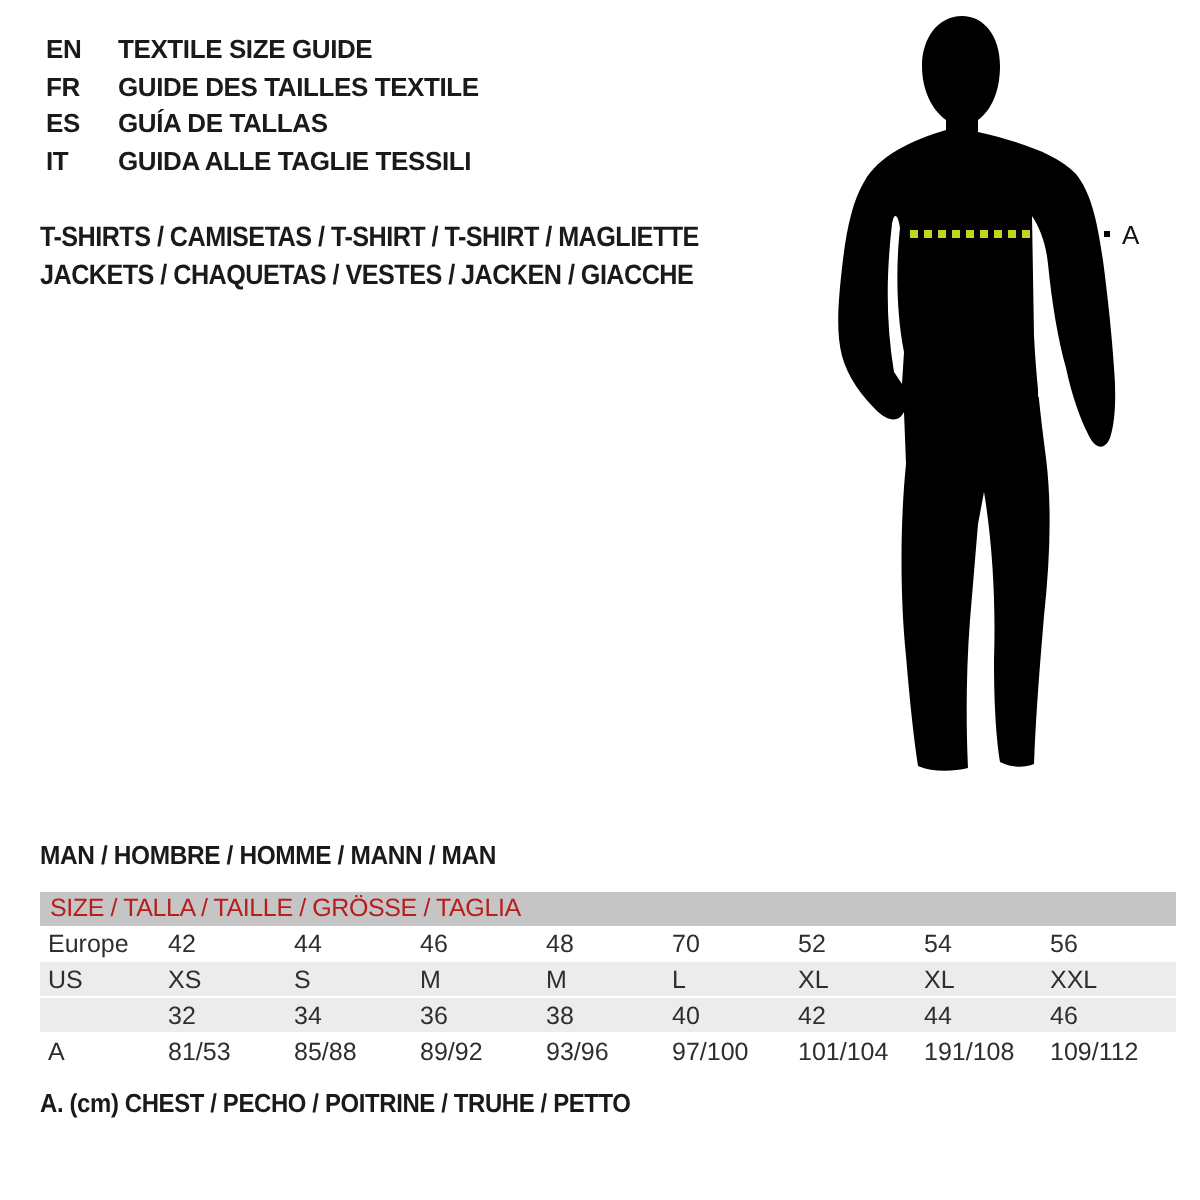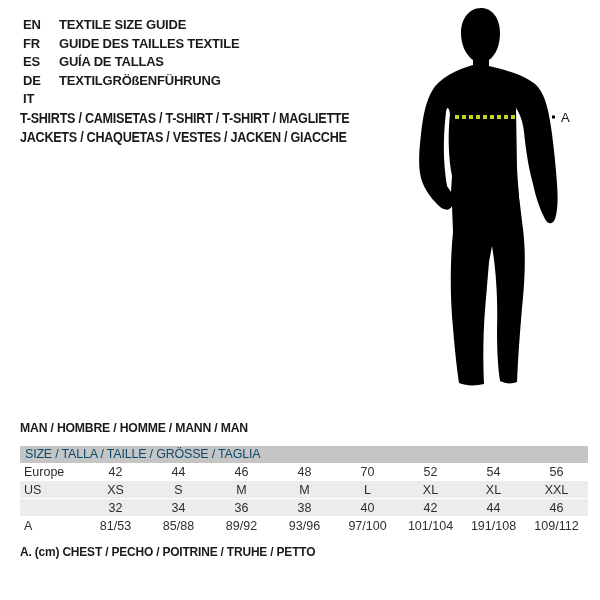--- a/index.html
+++ b/index.html
@@ -14,26 +14,26 @@
   
   .cat-lines { position:absolute; left:20px; top:109px; font-size:14px; font-weight:bold;
                line-height:19px; letter-spacing:-0.3px; transform:scaleX(.9); transform-origin:left top; white-space:nowrap; }
   
   .figure-svg { position:absolute; left:0; top:0; pointer-events:none; }
   
   .man-heading { position:absolute; left:20px; top:420px; font-size:13px; font-weight:bold;
                  letter-spacing:-0.2px; transform:scaleX(.94); transform-origin:left top; white-space:nowrap; }
   
   .size-table { position:absolute; left:20px; top:446px; width:568px; font-size:12.5px; color:#2e2e2e; }
-  .size-table-header { background:var(--header-bg,#c5c5c5); color:#0c4a6e; height:17px; line-height:17px;
+  .size-table-header { background:var(--header-bg,#c5c5c5); color:#b91c1c; height:17px; line-height:17px;
                        padding-left:5px; letter-spacing:-0.2px; }
   .trow { display:flex; height:18px; line-height:18px; }
   .trow.shaded { background:var(--row-bg,#ececec); box-shadow: inset 0 -1px #ffffff; }
   .tlabel { width:60px; padding-left:4px; }
-  .tcell { flex:1; text-align:center; }
+  .tcell { flex:1; text-align:left; }
   
   .size-note { position:absolute; left:20px; top:544px; font-size:13px; font-weight:bold;
                letter-spacing:-0.2px; transform:scaleX(.92); transform-origin:left top; white-space:nowrap; }
 </style>
 </head>
 <body>
 
 <div class="canvas">
 
   <div class="lang-list">
@@ -43,25 +43,22 @@
     </div>
     <div class="lang-row">
       <span class="lang-code">FR</span>
       <span class="lang-label">GUIDE DES TAILLES TEXTILE</span>
     </div>
     <div class="lang-row">
       <span class="lang-code">ES</span>
       <span class="lang-label">GUÍA DE TALLAS</span>
     </div>
     <div class="lang-row">
-      <span class="lang-code">DE</span>
-      <span class="lang-label">TEXTILGRÖßENFÜHRUNG</span>
-    </div>
-    <div class="lang-row">
       <span class="lang-code">IT</span>
+      <span class="lang-label">GUIDA ALLE TAGLIE TESSILI</span>
     </div>
   </div>
 
   <div class="cat-lines">
     <div>T-SHIRTS / CAMISETAS / T-SHIRT / T-SHIRT / MAGLIETTE</div>
     <div>JACKETS / CHAQUETAS / VESTES / JACKEN / GIACCHE</div>
   </div>
 
   <svg class="figure-svg" width="600" height="600" viewBox="0 0 600 600" style="color: rgb(0, 0, 0);">
 

